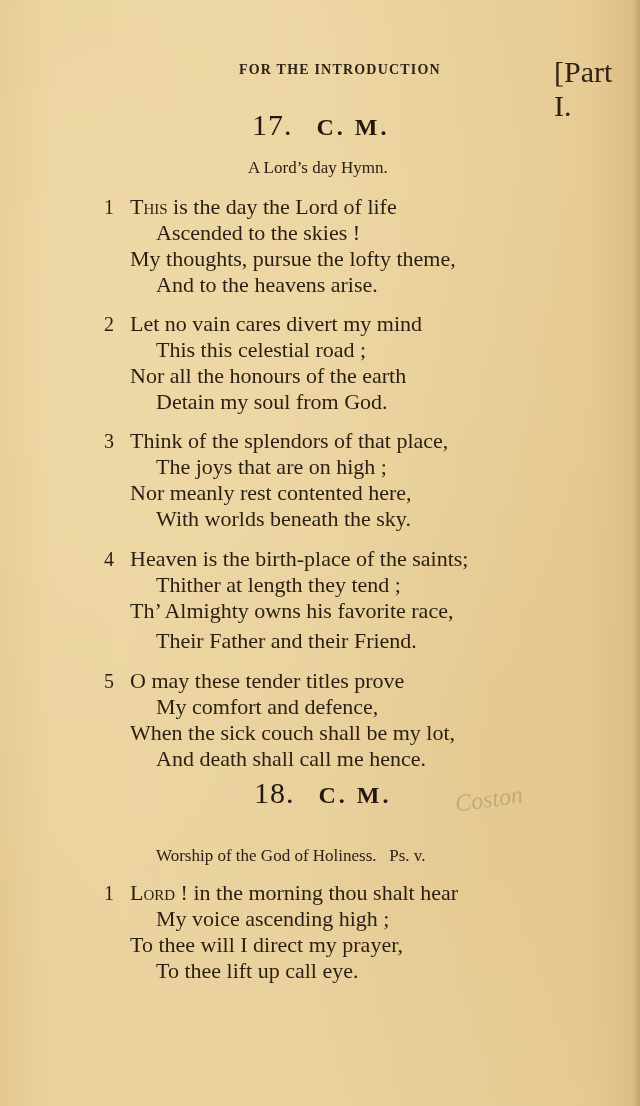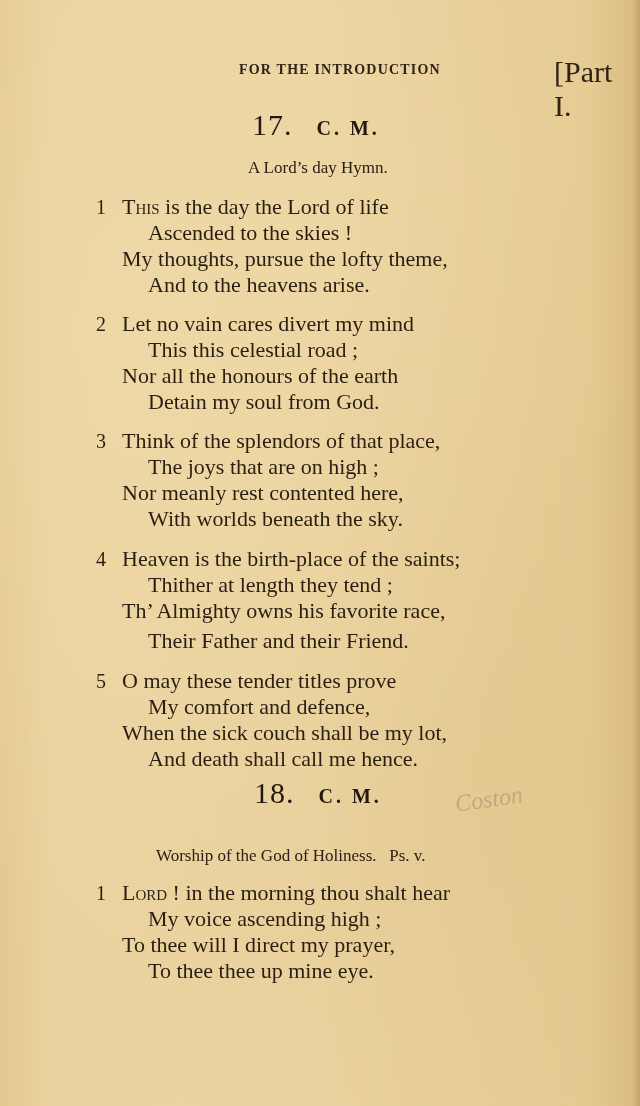--- a/index.html
+++ b/index.html
@@ -26,28 +26,28 @@
     }
     .running-head .part {
       position: absolute; left: 315px; top: -7px;
       font-size: 30px; letter-spacing: 0; text-transform: none; font-weight: normal;
     }
     .hymn-number {
       position: absolute; font-size: 30px; color: #231810;
       letter-spacing: 1px;
     }
     .hymn-number .meter {
-      font-size: 20px; font-weight: bold; letter-spacing: 3px; margin-left: 24px;
+      font-size: 24px; font-weight: bold; letter-spacing: 3px; margin-left: 24px;
       font-variant: small-caps;
     }
     .hymn-title {
       position: absolute; font-size: 17px; color: #2b2015;
     }
     .stanza { position: absolute; left: 96px; font-size: 22px; line-height: 26px; }
-    .line { white-space: nowrap; height: 26px; }
+    .line { white-space: nowrap; height: 26px; margin-left: 8px; }
     .num { display: inline-block; width: 26px; font-size: 20px; }
     .indent1 { padding-left: 26px; }
     .indent2 { padding-left: 52px; }
     .sc { font-variant: small-caps; }
     .pencil {
       position: absolute; left: 455px; top: 786px; font-size: 24px;
       color: rgba(150,130,100,0.45); font-style: italic; transform: rotate(-8deg);
     }
   </style>
 </head>
@@ -104,15 +104,15 @@
   <div class="hymn-number" style="left:254px; top:776px;">
     <span>18.</span><span class="meter">C. M.</span>
   </div>
   <div class="pencil">Coston</div>
   <div class="hymn-title" style="left:156px; top:846px; white-space:pre;">Worship of the God of Holiness.   Ps. v.</div>
 
   <div class="stanza" style="top:880px;">
     <div class="line"><span class="num">1</span><span class="sc">Lord</span><span> ! in the morning thou shalt hear</span></div>
     <div class="line indent2">My voice ascending high ;</div>
     <div class="line indent1">To thee will I direct my prayer,</div>
-    <div class="line indent2">To thee thee up mine eye.</div>
+    <div class="line indent2">To thee lift up call eye.</div>
   </div>
 </div>
 
 </body></html>

